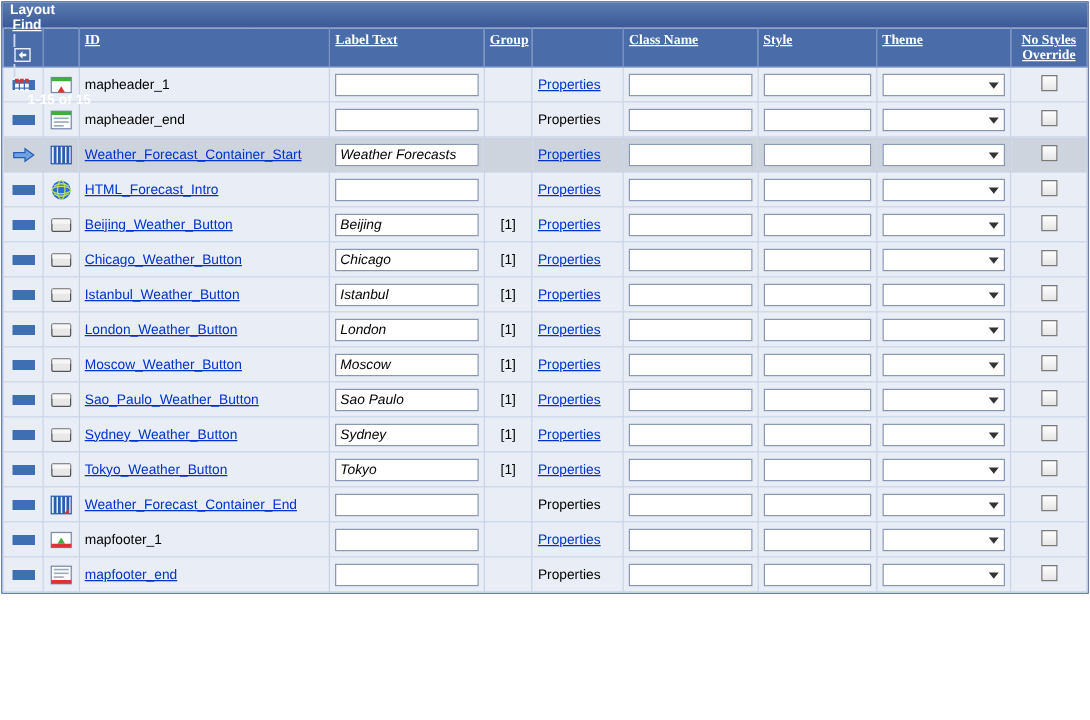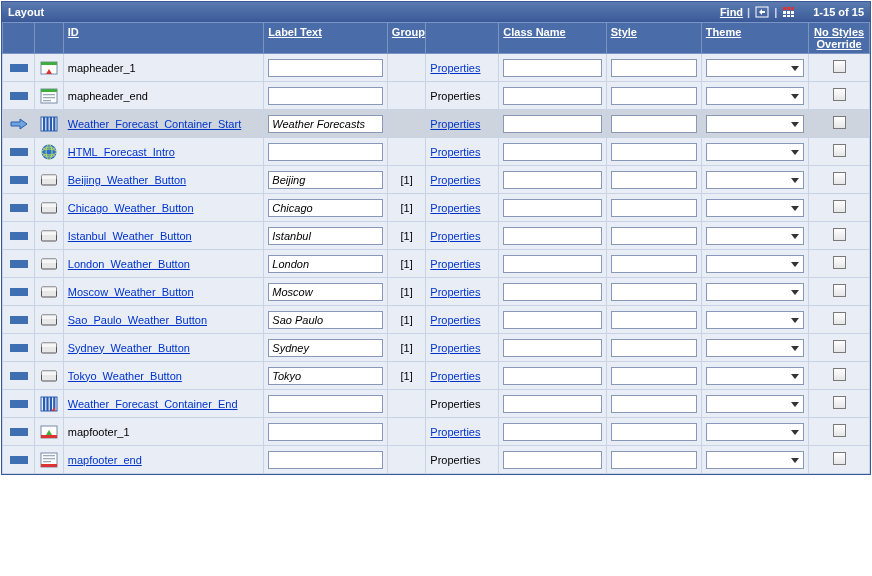--- a/index.html
+++ b/index.html
@@ -1,35 +1,35 @@
 <!DOCTYPE html>
 <html><head>
 <meta charset="utf-8">
 <style>
   * { box-sizing: border-box; margin: 0; padding: 0; }
   body { font-family: Arial, sans-serif; font-size: 11px; background: #fff; }
   .outer { border: 1px solid #3b5998; width: 870px; margin: 1px; }
   .titlebar {
     background: linear-gradient(#5a7bb0, #3b5998);
-    color: #fff; height: 20px; display: flex; align-items: center;
-    padding: 0 6px; font-weight: bold; position: relative;
+    color: #fff; height: 20px; display: flex; 
+    padding: 0 6px; font-weight: bold; position: relative; flex-direction: column;
   }
   .titlebar .title { flex: 0 0 auto; }
   .titlebar .spacer { flex: 1; }
   .titlebar a { color: #fff; text-decoration: underline; margin: 0 2px; }
   .titlebar .icon-btn { display:inline-flex; align-items:center; margin:0 3px; }
   .titlebar .sep { color:#cfd8ea; margin:0 2px; }
   .titlebar .count { margin-left: 14px; font-weight: bold; }
   table { border-collapse: collapse; width: 100%; table-layout: fixed; }
   thead th {
     background: #4a6ca8; color: #fff; font-weight: bold;
     border: 1px solid #7a94c4; padding: 3px 4px; text-align: left;
     vertical-align: top; height: 30px;
   }
-  thead th a { color: #fff; text-decoration: underline; }
+  thead th a { color: #fff; text-decoration: underline; font-family: Liberation Serif, serif; }
   tbody td {
     border: 1px solid #c9d3e6; padding: 3px 4px; background: #e8edf6;
     vertical-align: middle; height: 28px;
   }
   tr.selected td { background: #cdd4de; }
   .id-link { color: #0033cc; text-decoration: underline; margin-top: 36px; }
   .id-text { color: #000; }
   .txt-input {
     width: 100%; height: 18px; border: 1px solid #8a98b8;
     background: #fff; padding: 1px 3px; font-family: Arial; font-size: 11px; font-style: italic;

